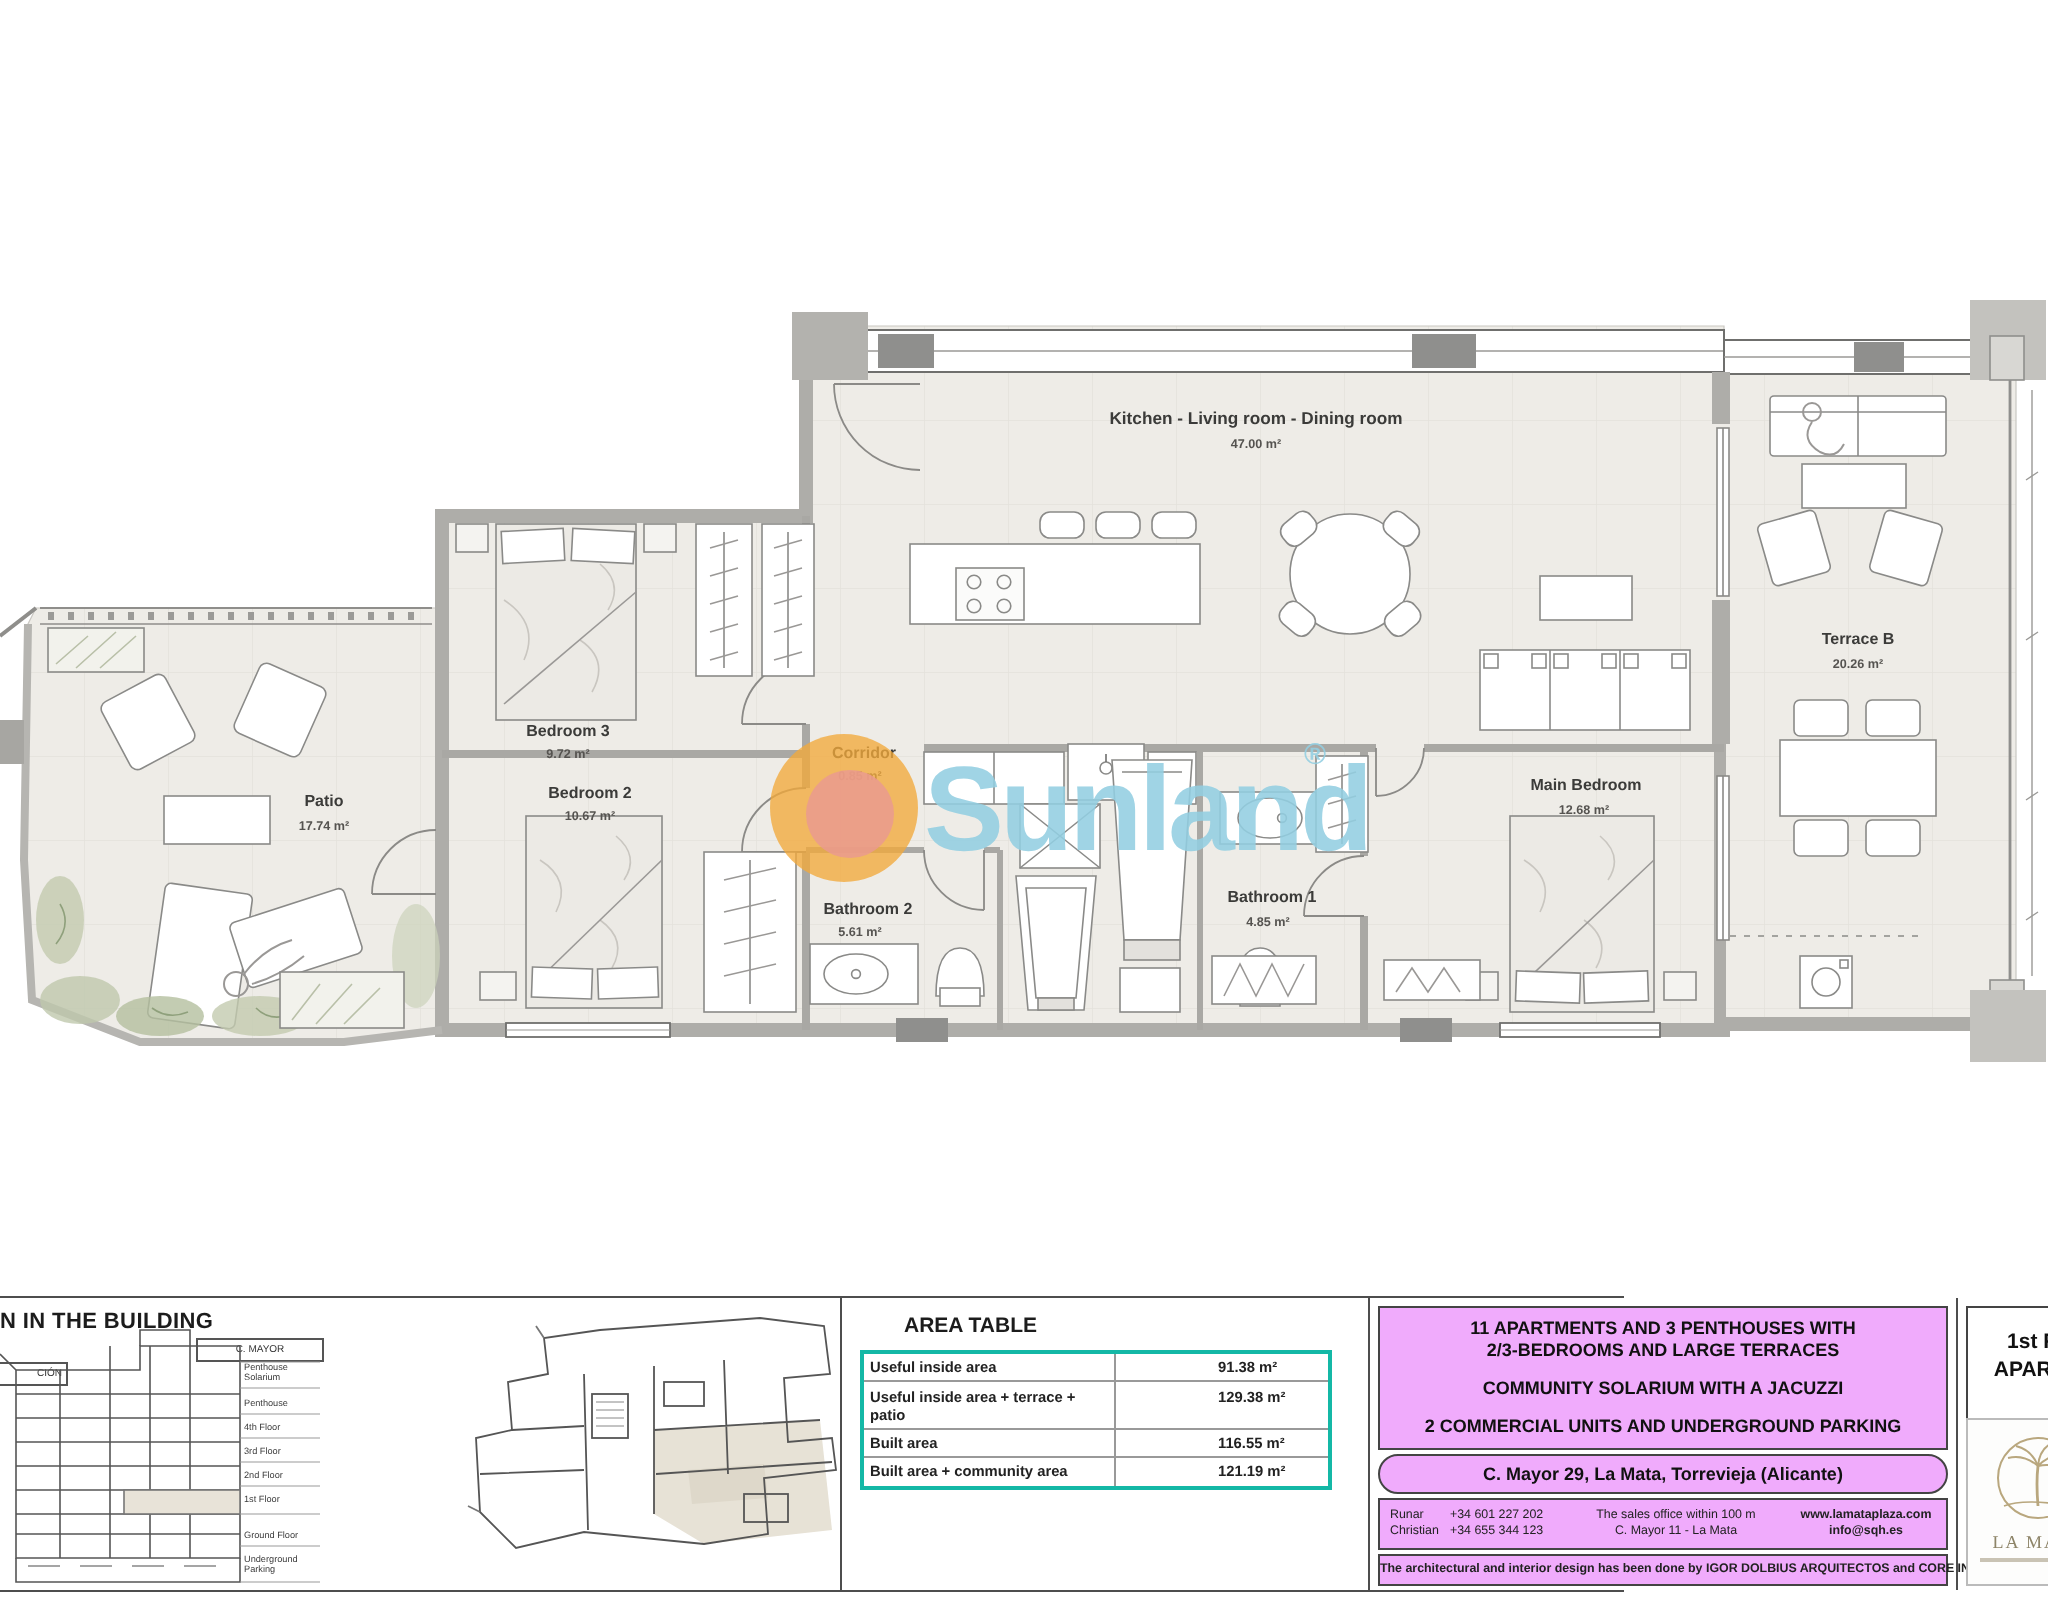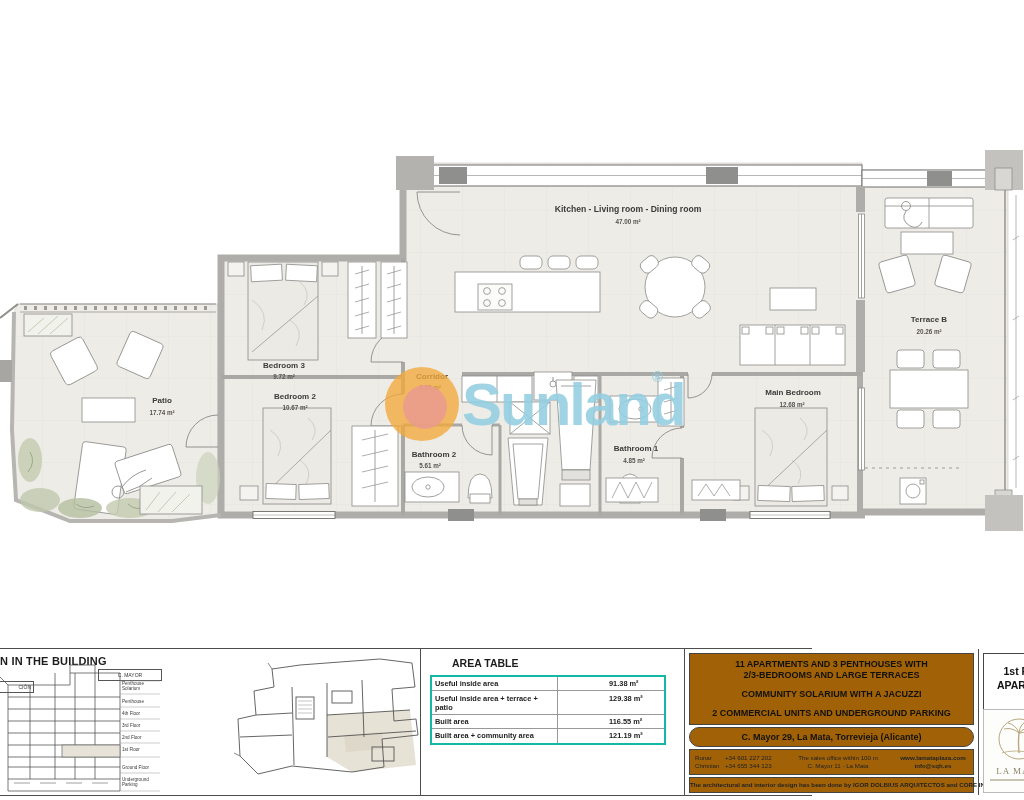--- a/index.html
+++ b/index.html
@@ -22,21 +22,21 @@
   
   #p-areatable{left:421px;width:263px;}
   .at-title{position:absolute;left:11px;top:8px;font-size:10.5px;font-weight:bold;color:#1c1c1c;margin-left:20px;}
   .at-table{position:absolute;left:9px;top:26px;width:232px;border:2px solid #14b8a6;}
   .at-row{display:flex;border-top:.8px solid #999;}
   .at-row:first-child{border-top:none;}
   .at-label{flex:1;font-size:7.4px;font-weight:bold;color:#222;padding:2.2px 3px;border-right:.8px solid #999;}
   .at-value{width:52px;font-size:7.4px;font-weight:bold;color:#222;padding:2.2px 3px;margin-left:48px;}
   
   #p-project{left:685px;width:293px;}
-  .box{position:absolute;left:4px;right:4px;border:.9px solid #444;background:#a16207;}
+  .box{position:absolute;left:4px;right:4px;border:.9px solid #444;background:#f0abfc;}
   .headlines{top:4px;height:70px;text-align:center;color:#111;}
   .hl{font-size:9px;font-weight:bold;line-height:11px;}
   .hl.sp{margin-top:8px;}
   .addr-box{top:78px;height:18px;text-align:center;border-radius:10px;}
   .addr{font-size:9px;font-weight:bold;line-height:18px;color:#111;}
   .contact-box{top:100px;height:24px;display:flex;align-items:center;}
   .c-col{font-size:6.2px;color:#222;line-height:8px;}
   .c-left{width:88px;padding-left:5px;}
   .c-left .row{display:flex;}
   .c-left .nm{width:30px;}

